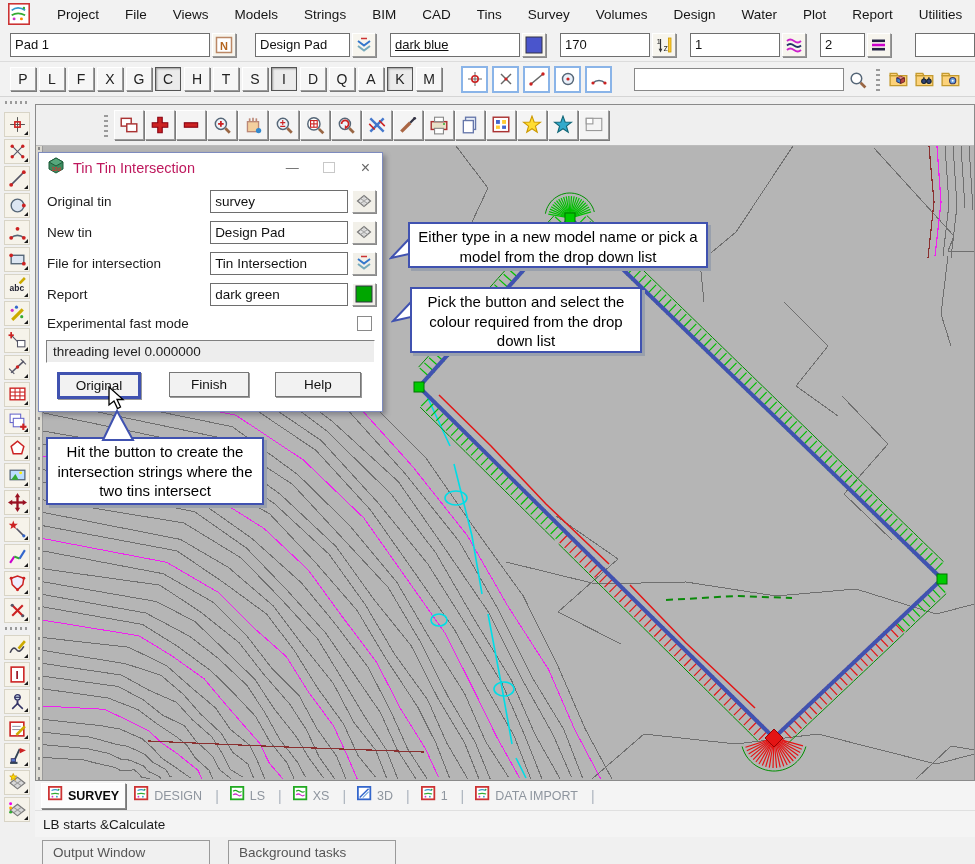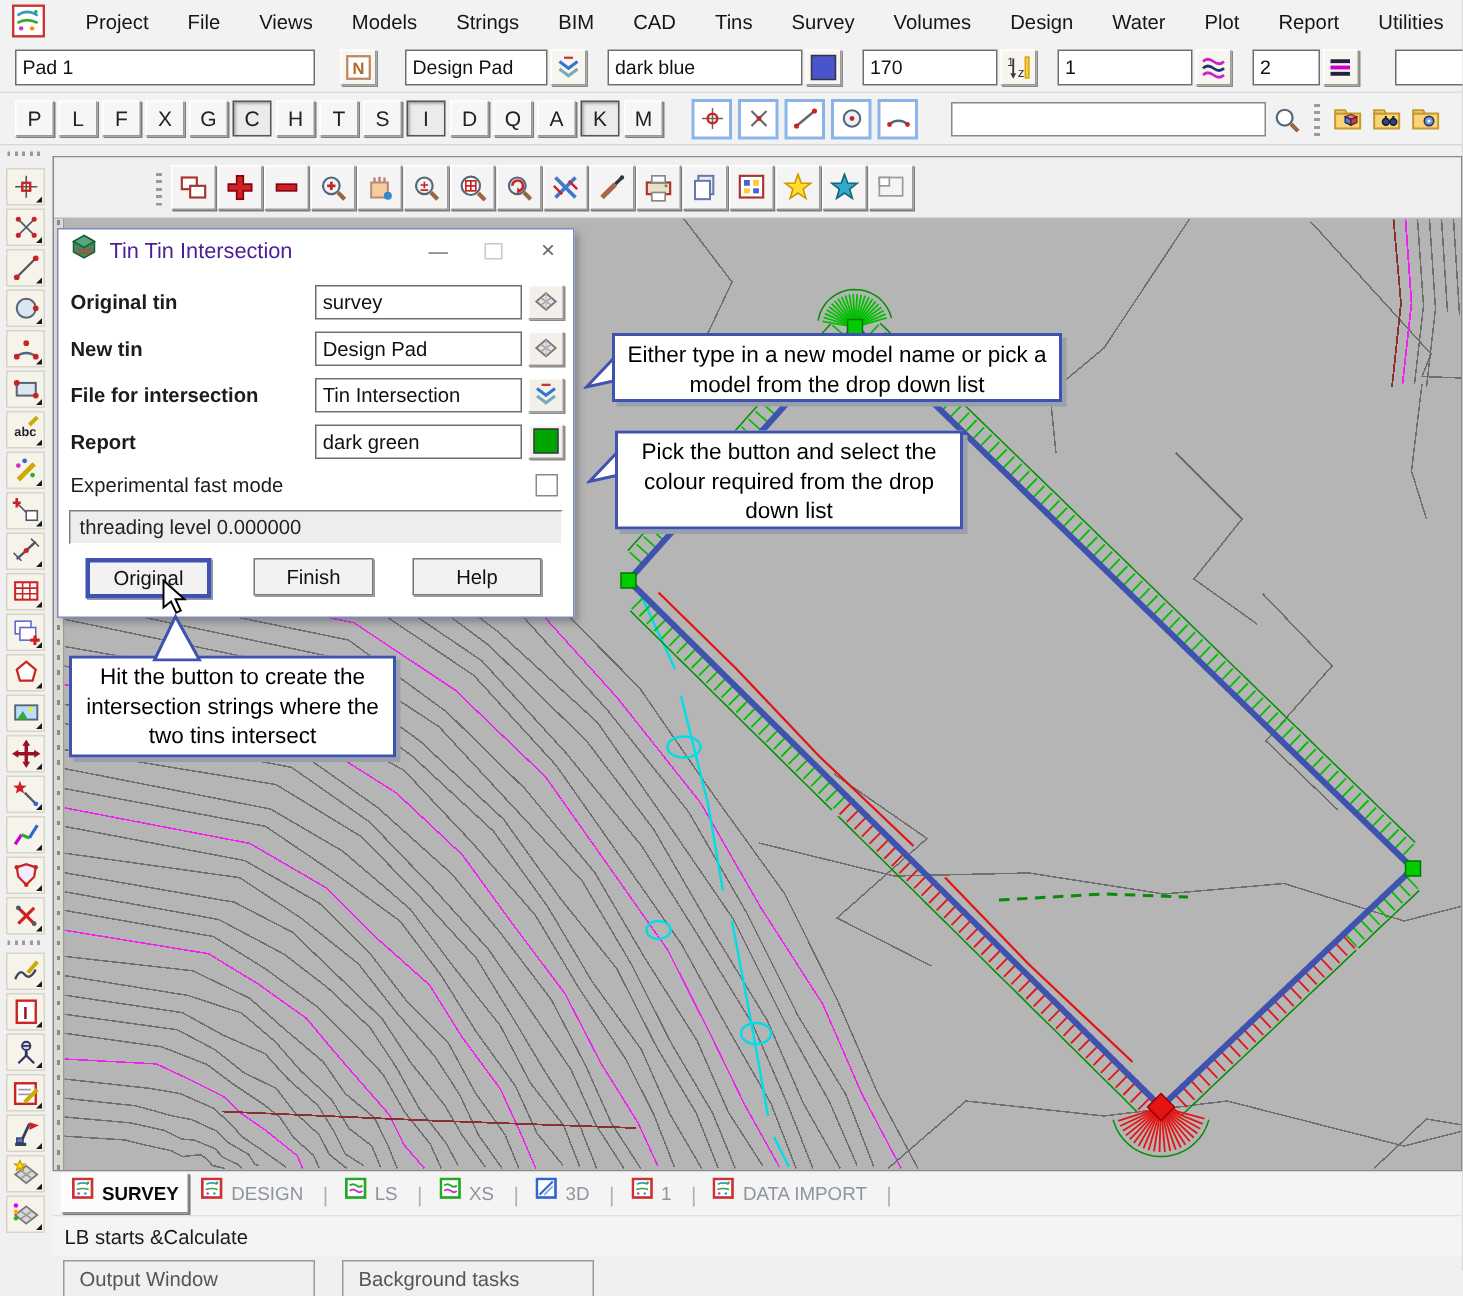--- a/index.html
+++ b/index.html
@@ -54,26 +54,26 @@
         box-shadow:1px 1px 0 #7c7c7c;box-sizing:border-box;}
   #canvas{position:absolute;left:0;top:41px;width:938px;height:634px;background:#b5b5b5;overflow:hidden;}
   #vstrip{position:absolute;left:0;top:0;width:7px;height:634px;background:#dcdad2;
           border-right:1px solid #9a9a9a;box-sizing:border-box;}
   #vstrip:before{content:"";position:absolute;left:2px;top:0;bottom:0;width:2px;
           background:repeating-linear-gradient(0deg,#8a8a8a 0 3px,transparent 3px 10px);}
   
   #dialog{position:absolute;left:38px;top:152px;width:345px;height:260px;background:#fff;
           border:1px solid #7d8bbe;box-shadow:3px 3px 5px rgba(70,70,85,.45);z-index:20;box-sizing:border-box;}
   .dlg-title{height:29px;display:flex;align-items:center;padding:0 8px;}
-  .dlg-text{font-size:14.5px;color:#4c1d95;margin-left:8px;flex:1;}
+  .dlg-text{font-size:14.5px;color:#be185d;margin-left:8px;flex:1;}
   .dlg-min{color:#666;font-size:13px;margin-right:24px;}
   .dlg-max{width:10px;height:9px;border:1px solid #c8c8c8;margin-right:26px;}
   .dlg-close{color:#666;font-size:16px;margin-right:4px;}
   .dlg-row{display:flex;align-items:center;margin:7px 6px 0 8px;height:24px;}
-  .dlg-label{width:164px;font-size:13.5px;color:#1c1c1c;font-weight:bold;}
+  .dlg-label{width:164px;font-size:13.5px;color:#1c1c1c;}
   .dlg-input{width:128px;height:17px;border:1px solid #6e6e6e;font-size:13.5px;padding:2px 4px;
              font-family:"Liberation Sans",sans-serif;color:#111;}
   .dlg-ibtn{width:24px;height:23px;margin-left:4px;background:#f2f0e9;border:1px solid #9a9a9a;
             border-top-color:#fff;border-left-color:#fff;box-shadow:1px 1px 0 #8a8a8a;
             display:inline-flex;align-items:center;justify-content:center;box-sizing:border-box;}
   .dlg-chk-row{display:flex;align-items:center;margin:10px 10px 0 8px;font-size:13.5px;color:#1c1c1c;}
   .chk{margin-left:auto;width:13px;height:13px;border:1px solid #8a8a8a;background:#fff;}
   .dlg-status{margin:9px 7px 0 7px;border:1px solid;border-color:#808080 #fff #fff #808080;background:#ededed;
               font-size:13.5px;color:#222;padding:3px 6px;}
   #dlg-btns{display:flex;margin-top:9px;}
@@ -129,41 +129,41 @@
         <span class="menu-item">Survey</span>
         <span class="menu-item">Volumes</span>
         <span class="menu-item">Design</span>
         <span class="menu-item">Water</span>
         <span class="menu-item">Plot</span>
         <span class="menu-item">Report</span>
         <span class="menu-item">Utilities</span>
       </nav>
   </div>
   <div id="quickbar">
-      <div class="qgrp" style="margin-right: 19px; gap: 15px;">
+      <div class="qgrp" style="margin-right: 19px;">
         <input class="qinput" value="Pad 1" style="width: 190px;">
         <span class="ibtn">
           <svg width="18" height="18" viewBox="0 0 18 18">
             <rect x="1.5" y="1.5" width="15" height="15" fill="#fff" stroke="#b86" stroke-width="1.5"></rect>
             <text x="5" y="13.5" font-size="11" fill="#b4651e" font-family="Liberation Sans,sans-serif" font-weight="bold">N</text>
           </svg>
         </span>
       </div>
       <div class="qgrp" style="margin-right: 14px;">
         <input class="qinput" value="Design Pad" style="width: 85px;">
         <span class="ibtn">
           <svg width="18" height="18" viewBox="0 0 18 18">
             <path d="M3,5 L9,9.5 L15,5" stroke="#37c" stroke-width="2" fill="none"></path>
             <path d="M3,10 L9,14.5 L15,10" stroke="#7ab" stroke-width="2" fill="none"></path>
             <line x1="6" y1="2.5" x2="12" y2="2.5" stroke="#c33" stroke-width="1.5"></line>
           </svg>
         </span>
       </div>
       <div class="qgrp" style="margin-right: 14px;">
-        <input class="qinput" value="dark blue" style="width: 120px;">
+        <input class="qinput" value="dark blue" style="width: 120px; text-decoration: underline;">
         <span class="ibtn">
           <svg width="18" height="18" viewBox="0 0 18 18">
             <rect x="1" y="1" width="16" height="16" fill="#4a55cc" stroke="#334" stroke-width="1"></rect>
           </svg>
         </span>
       </div>
       <div class="qgrp" style="margin-right: 14px;">
         <input class="qinput" value="170" style="width: 80px;">
         <span class="ibtn">
           <svg width="18" height="18" viewBox="0 0 18 18">

